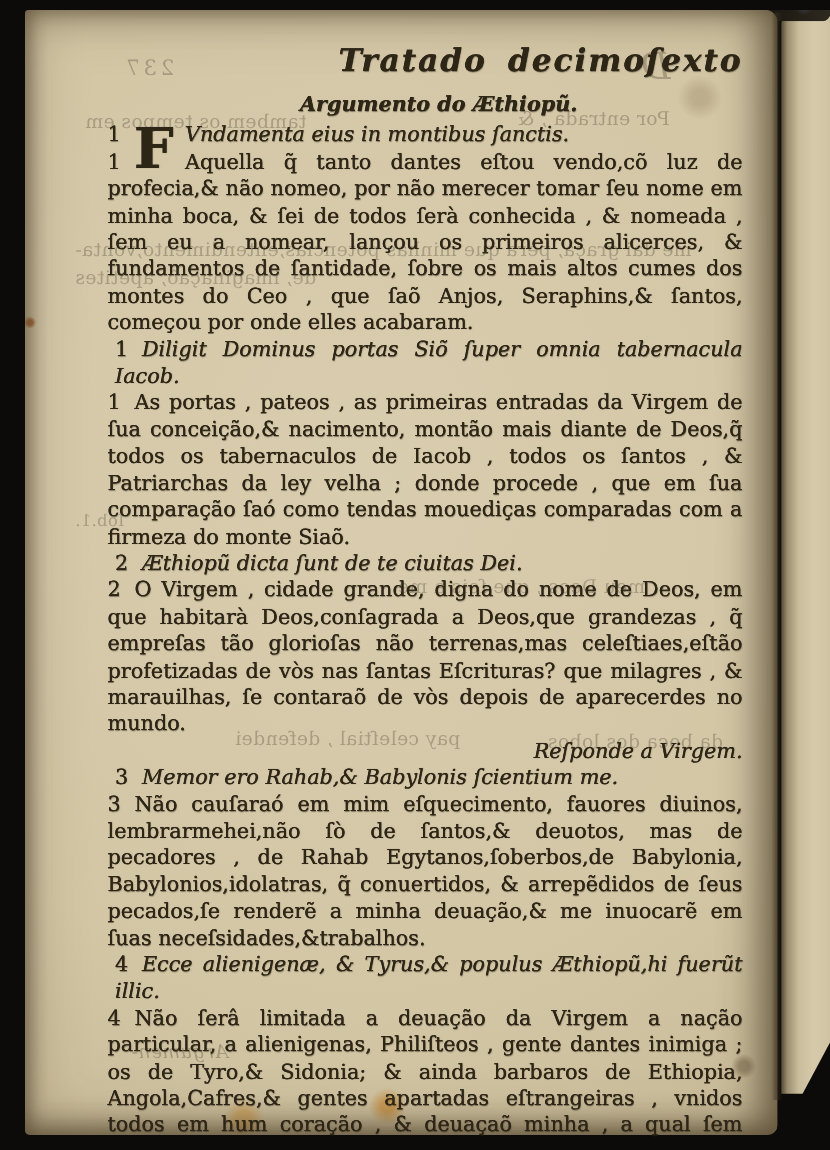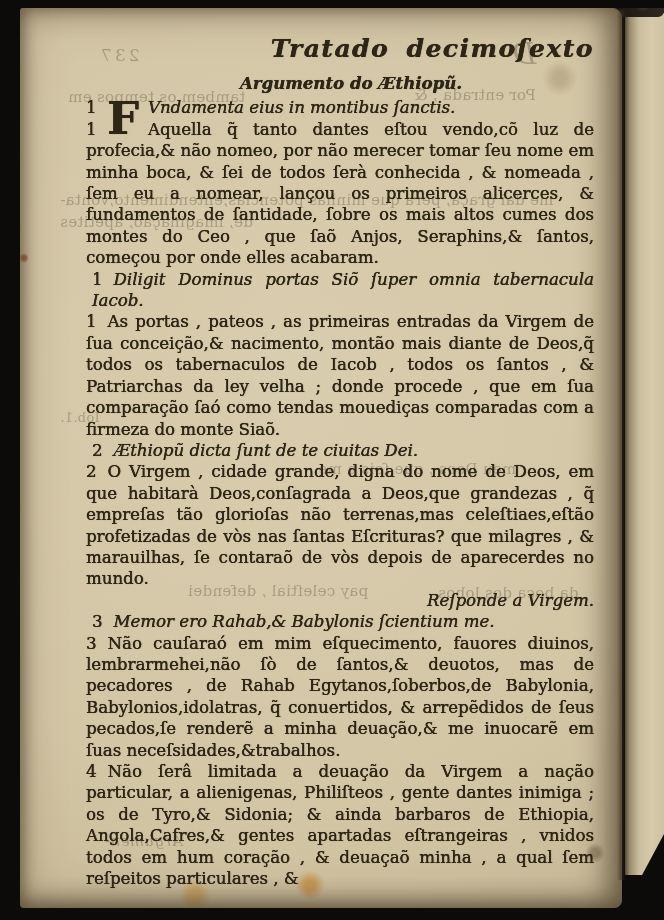--- a/index.html
+++ b/index.html
@@ -112,20 +112,23 @@
 
       <div class="cline">Reſponde a Virgem.</div>
 
       <div class="lline">
         <span class="vnum">3</span><span class="lat">Memor ero Rahab,&amp; Babylonis ſcientium me.</span>
       </div>
       <div class="pline">
         <span class="vnum">3</span><span>Não cauſaraó em mim eſquecimento, fauores diuinos, lembrarmehei,não ſò de ſantos,&amp; deuotos, mas de pecadores , de Rahab Egytanos,ſoberbos,de Babylonia, Babylonios,idolatras, q̃ conuertidos, &amp; arrepẽdidos de ſeus pecados,ſe renderẽ a minha deuação,&amp; me inuocarẽ em ſuas neceſsidades,&amp;trabalhos.</span>
       </div>
 
+      <div class="lline">
+        <span class="vnum">4</span><span class="lat">Ecce alienigenæ, &amp; Tyrus,&amp; populus Æthiopũ,hi fuerũt illic.</span>
+      </div>
       <div class="pline">
         <span class="vnum">4</span><span>Não ſerâ limitada a deuação da Virgem a nação particular, a alienigenas, Philiſteos , gente dantes inimiga ; os de Tyro,&amp; Sidonia; &amp; ainda barbaros de Ethiopia, Angola,Cafres,&amp; gentes apartadas eſtrangeiras , vnidos todos em hum coração , &amp; deuaçaõ minha , a qual ſem reſpeitos particulares , &amp;</span>
       </div>
 
     </div>
   </div>
 
   <div class="gutter-crease"></div>
   <div class="corner-br"></div>
   <div class="strip-bottom"></div>

